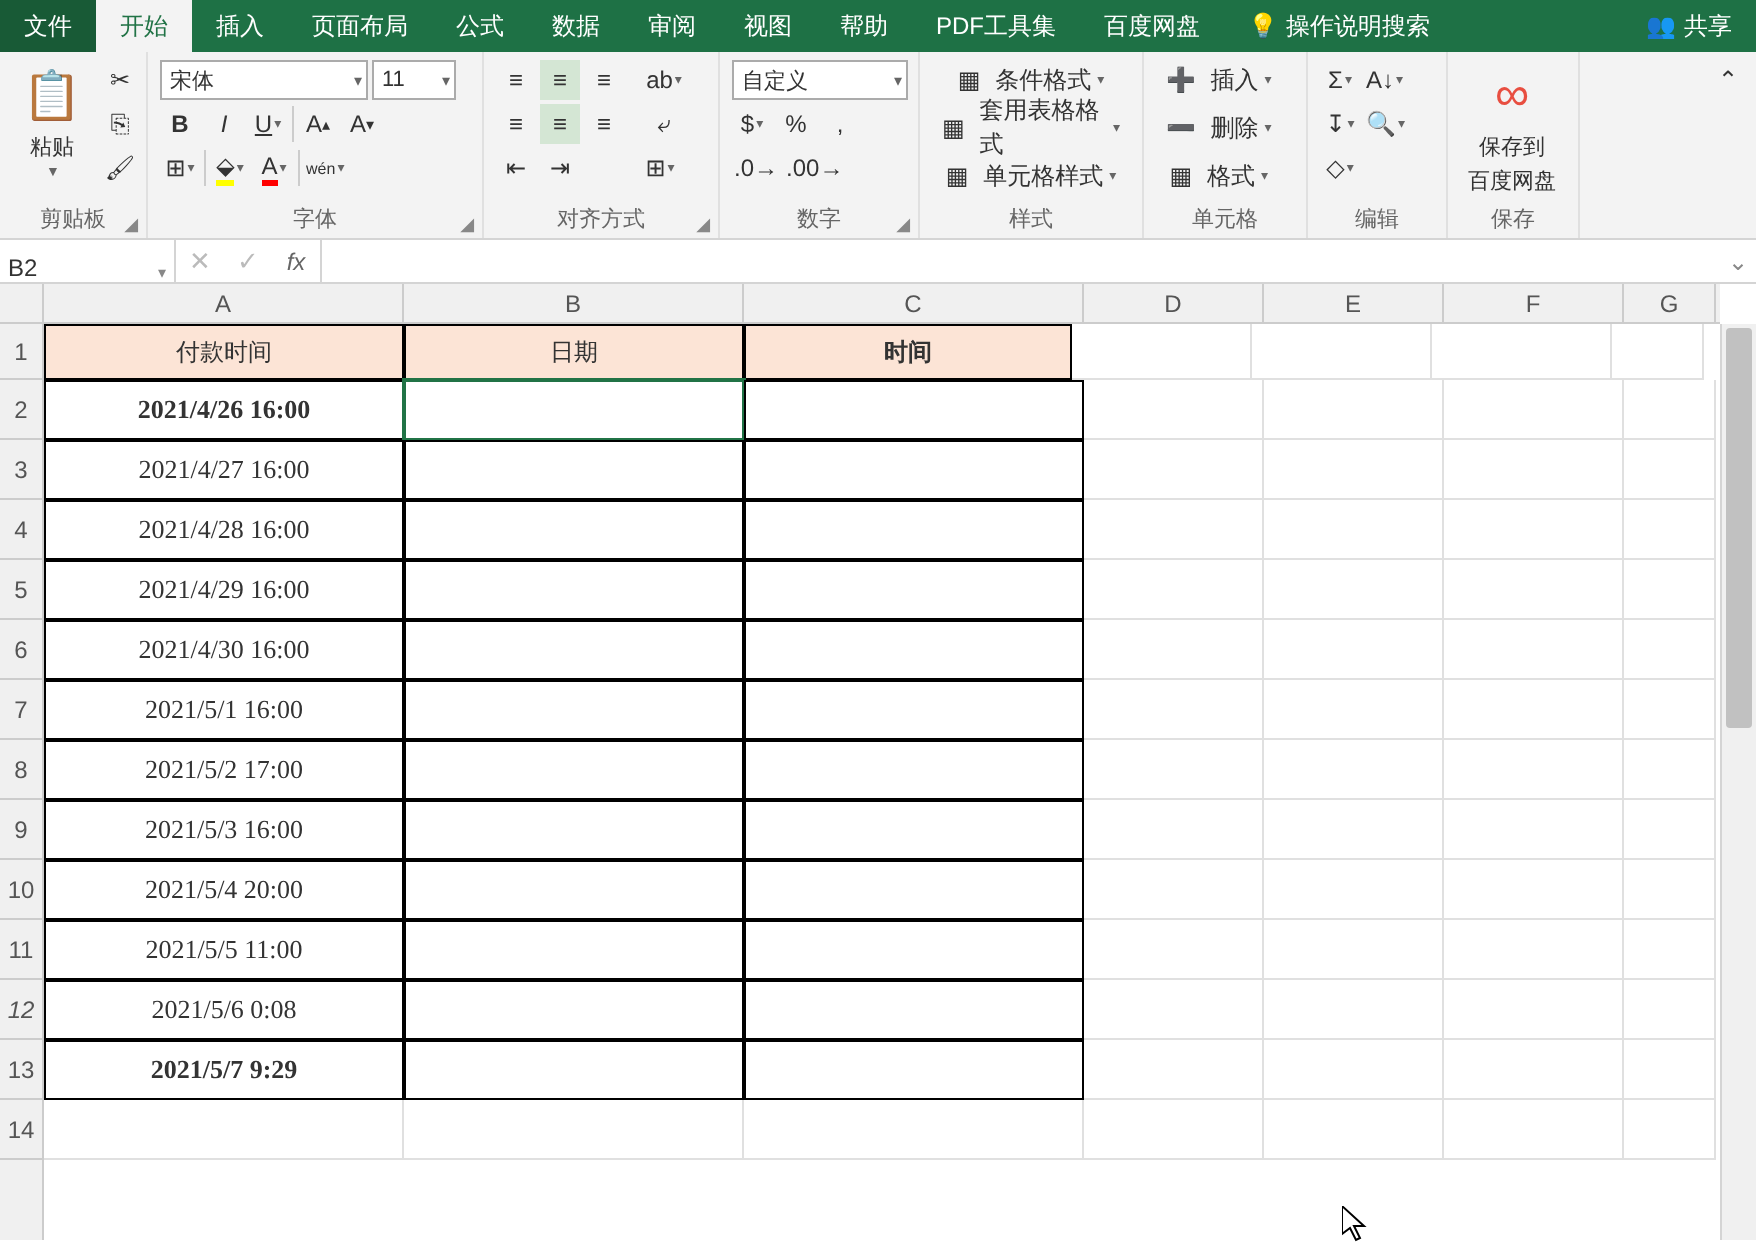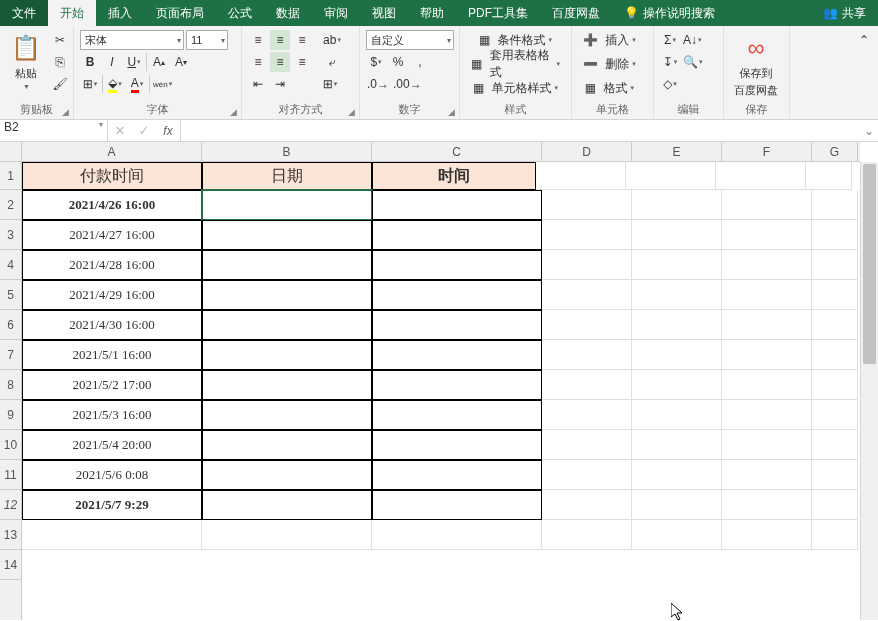--- a/index.html
+++ b/index.html
@@ -17,36 +17,36 @@
 .bigbtn{display:flex;flex-direction:column;align-items:center;gap:2px;padding:2px 4px;cursor:pointer}
 .bigbtn .ic{width:32px;height:32px;display:flex;align-items:center;justify-content:center;font-size:24px}
 .bigbtn .lbl{font-size:11px}
 .col{display:flex;flex-direction:column;gap:2px}
 .row{display:flex;gap:2px;align-items:center}
 .smbtn{min-width:20px;height:20px;display:flex;align-items:center;justify-content:center;cursor:pointer;border:1px solid transparent;font-size:12px}
 .combo{height:20px;border:1px solid #ababab;background:#fff;display:flex;align-items:center;padding:0 14px 0 4px;position:relative;font-size:11px}
 .combo .dd{position:absolute;right:2px;font-size:8px;color:#666}
 .dd-caret{font-size:7px;color:#666;margin-left:1px}
 .namebox-row{display:flex;height:22px;border-bottom:1px solid #d4d4d4;background:#fff;align-items:stretch}
-.namebox{width:108px;border-right:1px solid #d4d4d4;display:flex;align-items:flex-start;padding:0 4px;position:relative}
+.namebox{width:88px;border-right:1px solid #d4d4d4;display:flex;align-items:flex-end;padding:0 4px;position:relative}
 .namebox .dd{position:absolute;right:4px;font-size:8px;color:#888}
 .fx-btns{display:flex;align-items:center;border-right:1px solid #d4d4d4}
 .fx-btn{width:24px;display:flex;align-items:center;justify-content:center;color:#bbb;font-size:13px}
 .fx-lbl{width:24px;display:flex;align-items:center;justify-content:center;font-style:italic;color:#666}
 .formula{flex:1;padding:0 4px;display:flex;align-items:center}
 .sheet-wrap{position:relative;height:478px;overflow:hidden}
 .corner{position:absolute;left:0;top:0;width:22px;height:20px;background:#f0f0f0;border-right:1px solid #ccc;border-bottom:1px solid #ccc}
 .colhdrs{position:absolute;left:22px;top:0;right:18px;height:20px;display:flex;background:#f0f0f0;border-bottom:1px solid #ccc}
 .colhdr{border-right:1px solid #ccc;display:flex;align-items:center;justify-content:center;color:#555;font-size:12px}
 .rowhdrs{position:absolute;left:0;top:20px;width:22px;bottom:0;background:#f0f0f0;border-right:1px solid #ccc}
 .rowhdr{border-bottom:1px solid #ccc;display:flex;align-items:center;justify-content:center;color:#555;font-size:12px}
 .cells{position:absolute;left:22px;top:20px;right:18px;bottom:0}
 .gridrow{display:flex}
 .cell{border-right:1px solid #e0e0e0;border-bottom:1px solid #e0e0e0;padding:0 4px;display:flex;align-items:center;font-family:SimSun,serif;font-size:13px}
-.hdr-cell{background:#fce4d6;border:1px solid #000!important;justify-content:center;font-size:16px;font-family:SimSun,serif}
+.hdr-cell{background:#fce4d6;border:1px solid #000!important;justify-content:center;font-size:12px;font-family:SimSun,serif}
 .data-cell{border:1px solid #000!important;justify-content:center}
 .blank-bordered{border:1px solid #000!important}
 .active-cell{outline:2px solid #217346;outline-offset:-1px}
 .vscroll{position:absolute;right:0;top:20px;bottom:0;width:18px;background:#f0f0f0;border-left:1px solid #d4d4d4}
 .vthumb{position:absolute;left:2px;right:2px;top:2px;height:200px;background:#c1c1c1;border-radius:2px}
 .cursor{position:absolute;left:671px;top:603px;font-size:16px;color:#000;pointer-events:none}
 svg{display:block}
 </style>
 </head>
 <body>
@@ -396,20 +396,29 @@
       <div class="gridrow">
         <div class="cell data-cell" style="width: 180px; height: 30px;">2021/5/4 20:00</div>
         <div class="cell blank-bordered" style="width: 170px; height: 30px;"></div>
         <div class="cell blank-bordered" style="width: 170px; height: 30px;"></div>
         <div class="cell" style="width: 90px; height: 30px;"></div>
         <div class="cell" style="width: 90px; height: 30px;"></div>
         <div class="cell" style="width: 90px; height: 30px;"></div>
         <div class="cell" style="width: 46px; height: 30px;"></div>
       </div>
       <div class="gridrow">
+        <div class="cell data-cell" style="width: 180px; height: 30px;">2021/5/5 11:00</div>
+        <div class="cell blank-bordered" style="width: 170px; height: 30px;"></div>
+        <div class="cell blank-bordered" style="width: 170px; height: 30px;"></div>
+        <div class="cell" style="width: 90px; height: 30px;"></div>
+        <div class="cell" style="width: 90px; height: 30px;"></div>
+        <div class="cell" style="width: 90px; height: 30px;"></div>
+        <div class="cell" style="width: 46px; height: 30px;"></div>
+      </div>
+      <div class="gridrow">
         <div class="cell data-cell" style="width: 180px; height: 30px;">2021/5/6 0:08</div>
         <div class="cell blank-bordered" style="width: 170px; height: 30px;"></div>
         <div class="cell blank-bordered" style="width: 170px; height: 30px;"></div>
         <div class="cell" style="width: 90px; height: 30px;"></div>
         <div class="cell" style="width: 90px; height: 30px;"></div>
         <div class="cell" style="width: 90px; height: 30px;"></div>
         <div class="cell" style="width: 46px; height: 30px;"></div>
       </div>
       <div class="gridrow">
         <div class="cell data-cell" style="width: 180px; height: 30px; font-weight: bold;">2021/5/7 9:29</div>

